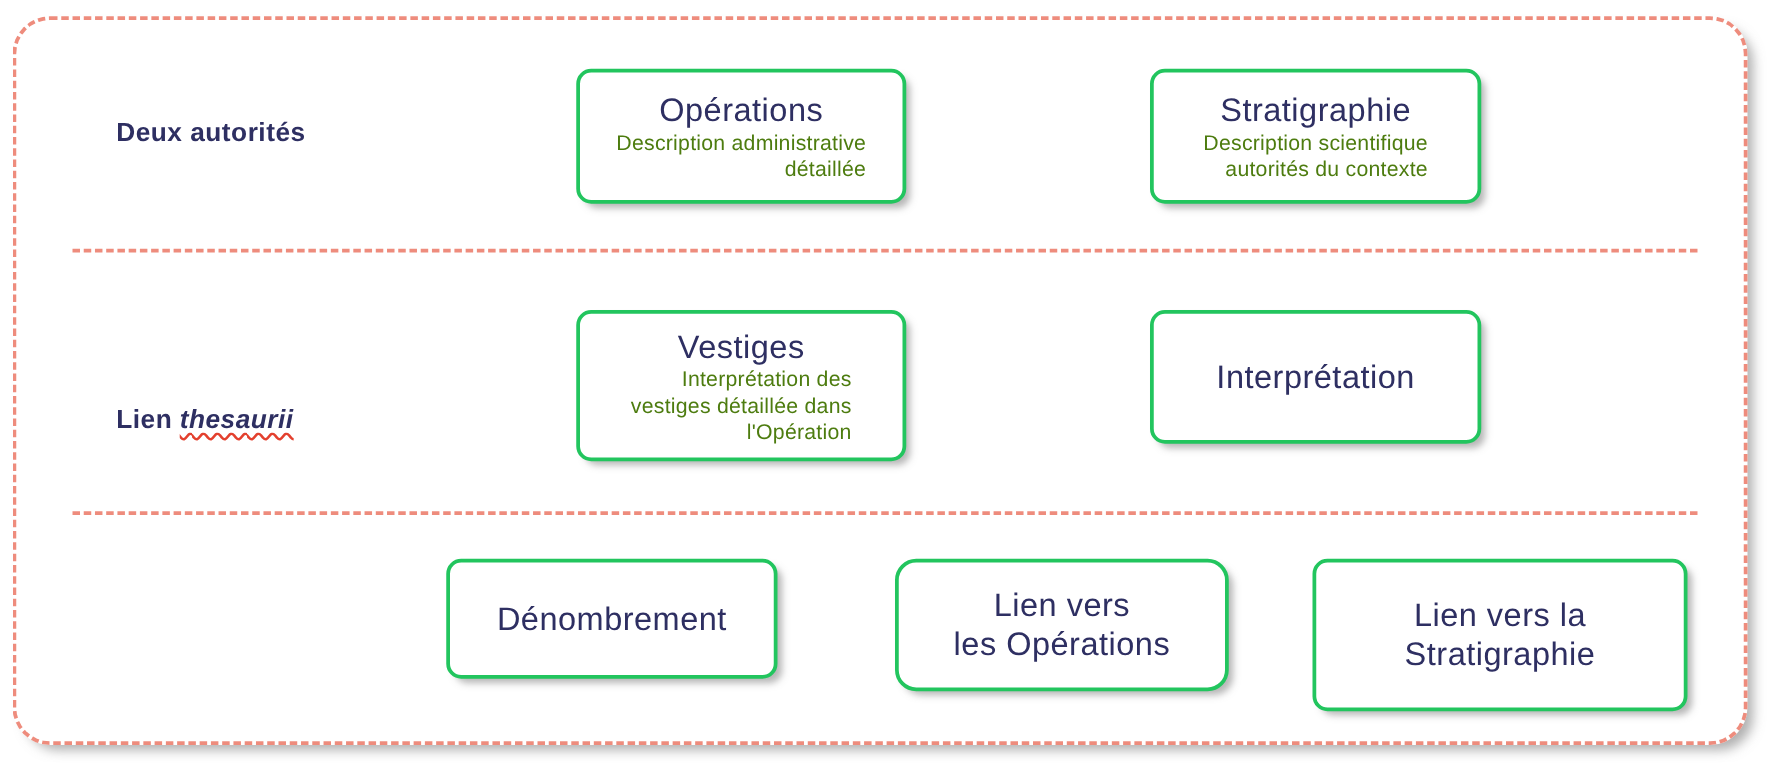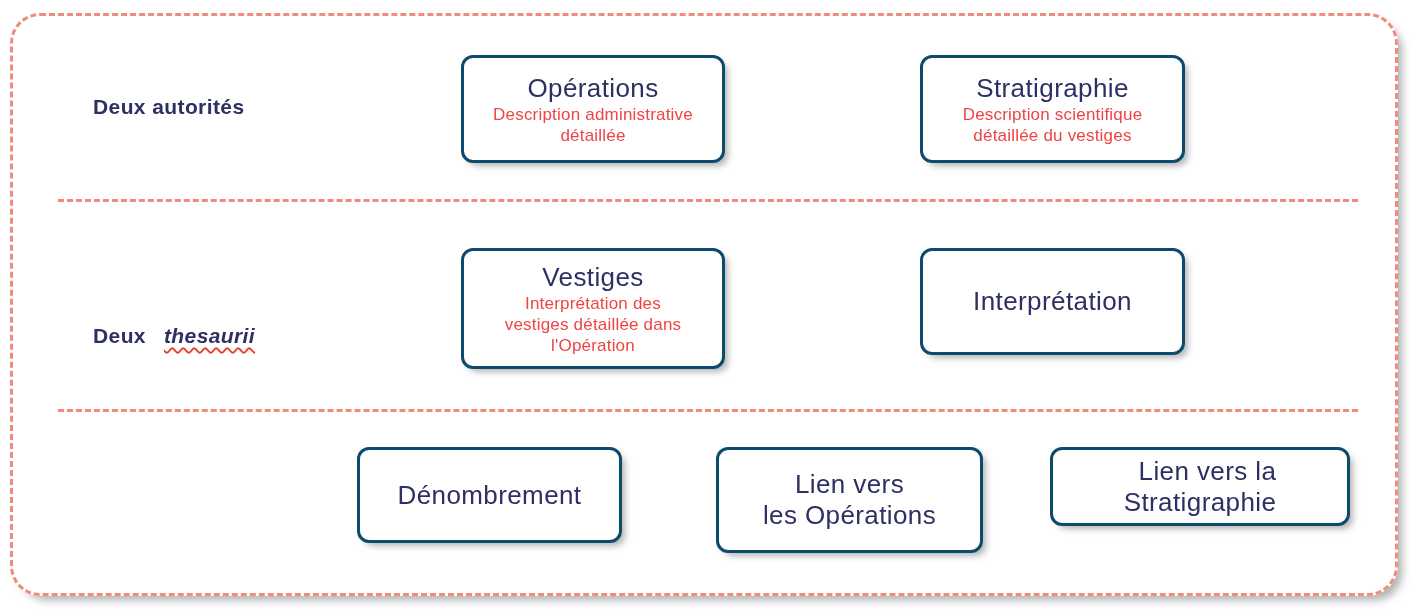--- a/index.html
+++ b/index.html
@@ -47,59 +47,60 @@
   .label1 { top: 93px; }
   .label2 { top: 295px; }
   .label3 { top: 474px; }
   .italic-part {
     font-style: italic;
     text-decoration: underline;
     text-decoration-style: wavy;
     text-decoration-color: #e3402e;
     text-decoration-thickness: 1.5px;
     text-underline-offset: 4px;
-    margin-left: 18px;
+    margin-left: 6px;
   }
   .box {
     position: absolute;
     background: #ffffff;
-    border: 3px solid #0c4a6e;
+    border: 3px solid #22c55e;
     border-radius: 12px;
     box-shadow: 5px 5px 6px -2px rgba(110,110,110,0.5);
     display: flex;
     flex-direction: column;
     align-items: center;
     justify-content: center;
     text-align: center;
     padding: 6px 10px;
   }
   .box-title {
     font-size: 26px;
     line-height: 31px;
     letter-spacing: 0.4px;
     color: #2e2f62;
     white-space: pre-line;
   }
   .box-subtitle {
     font-size: 17px;
     line-height: 21px;
     letter-spacing: 0.2px;
-    color: #ef4444;
+    color: #4d7c0f;
     white-space: pre-line;
+    text-align: right;
   }
   
   .b-operations     { left: 461px; top: 55px;  width: 264px; height: 108px; }
   .b-stratigraphie  { left: 920px; top: 55px;  width: 265px; height: 108px; }
   
   .b-vestiges       { left: 461px; top: 248px; width: 264px; height: 121px; }
   .b-interpretation { left: 920px; top: 248px; width: 265px; height: 107px; }
   
   .b-denombrement   { left: 357px;  top: 447px; width: 265px; height: 96px; }
-  .b-lien-operations{ left: 716px;  top: 447px; width: 267px; height: 106px; }
-  .b-lien-strati    { left: 1050px; top: 447px; width: 300px; height: 79px; text-align: right; }
+  .b-lien-operations{ left: 716px;  top: 447px; width: 267px; height: 106px; border-radius: 17px; }
+  .b-lien-strati    { left: 1050px; top: 447px; width: 300px; height: 122px; }
 </style>
 </head>
 <body>
 
 <div class="canvas">
   <div class="panel"></div>
 
   <div class="separator sep1"></div>
   <div class="separator sep2"></div>
 
@@ -107,25 +108,25 @@
 
   <div class="box b-operations">
     <div class="box-title">Opérations</div>
     <div class="box-subtitle">Description administrative
 détaillée</div>
   </div>
 
   <div class="box b-stratigraphie">
     <div class="box-title">Stratigraphie</div>
     <div class="box-subtitle">Description scientifique
-détaillée du vestiges</div>
+autorités du contexte</div>
   </div>
 
   <div class="row-label label2">
-    <span>Deux</span><span class="italic-part">thesaurii</span>
+    <span>Lien</span><span class="italic-part">thesaurii</span>
   </div>
 
   <div class="box b-vestiges">
     <div class="box-title">Vestiges</div>
     <div class="box-subtitle">Interprétation des
 vestiges détaillée dans
 l'Opération</div>
   </div>
 
   <div class="box b-interpretation">

